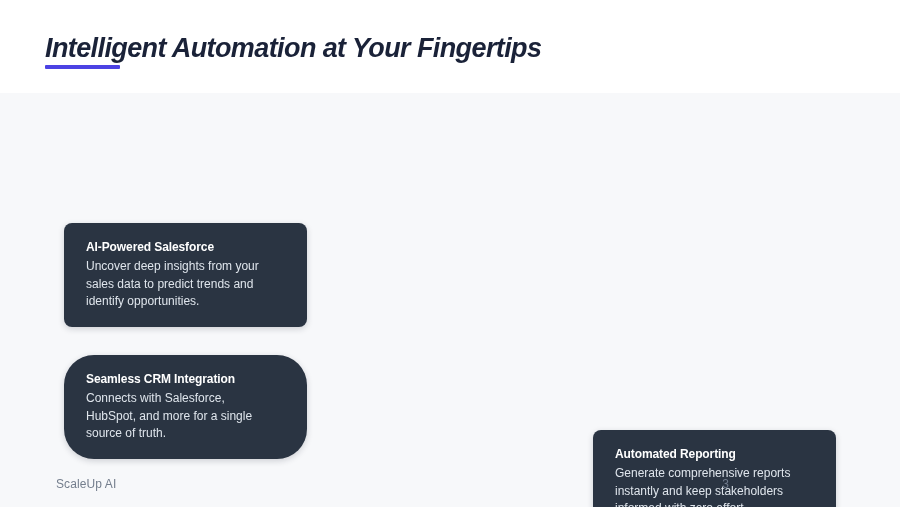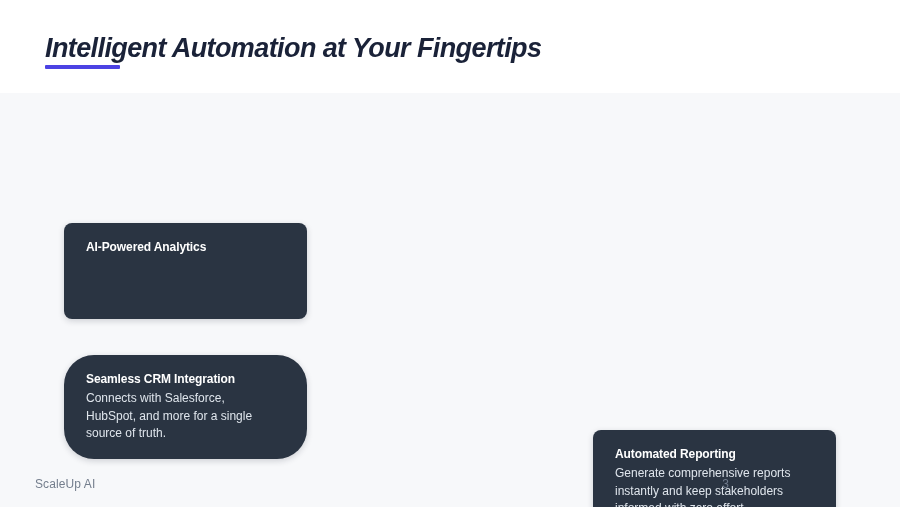--- a/index.html
+++ b/index.html
@@ -56,38 +56,41 @@
     margin:0;
     font-size:12px;line-height:17.5px;font-weight:400;
     color:#dfe5ec;
     white-space:pre-line;
   }
   .card-analytics{left:64px;top:130px;min-height:96px;}
   .card-crm{left:64px;top:262px;min-height:95px;border-radius:30px;}
   .card-reporting{left:593px;top:337px;min-height:94px;}
   .slide-footer{
     position:absolute;left:0;top:474px;width:778px;height:20px;
-    padding:0 49px 0 35px;
+    padding:0 49px 0 56px;
     display:flex;justify-content:space-between;align-items:center;
     font-size:12px;color:#747e8d;
   }
   .footer-brand{letter-spacing:0.1px;}
   .footer-page{color:#6f7a8c;}
 </style>
 </head>
 <body>
 
 <header class="slide-header">
   <h1 class="slide-title">Intelligent Automation at Your Fingertips</h1>
   <div class="title-underline"></div>
 </header>
 
 <main class="slide-body">
   <section class="card card-analytics">
-    <h2>AI-Powered Analytics</h2>
+    <h2>AI-Powered Salesforce</h2>
+    <p>Uncover deep insights from your
+sales data to predict trends and
+identify opportunities.</p>
   </section>
 
   <section class="card card-crm">
     <h2>Seamless CRM Integration</h2>
     <p>Connects with Salesforce,
 HubSpot, and more for a single
 source of truth.</p>
   </section>
 
   <section class="card card-reporting">

